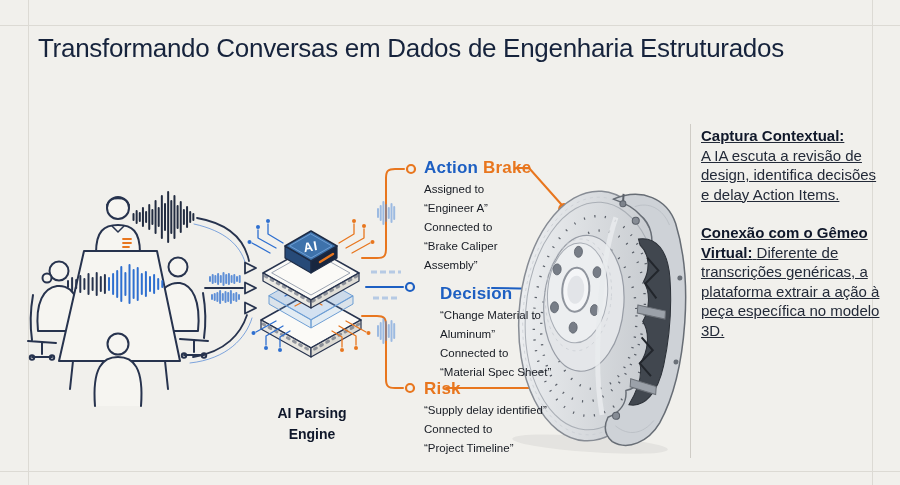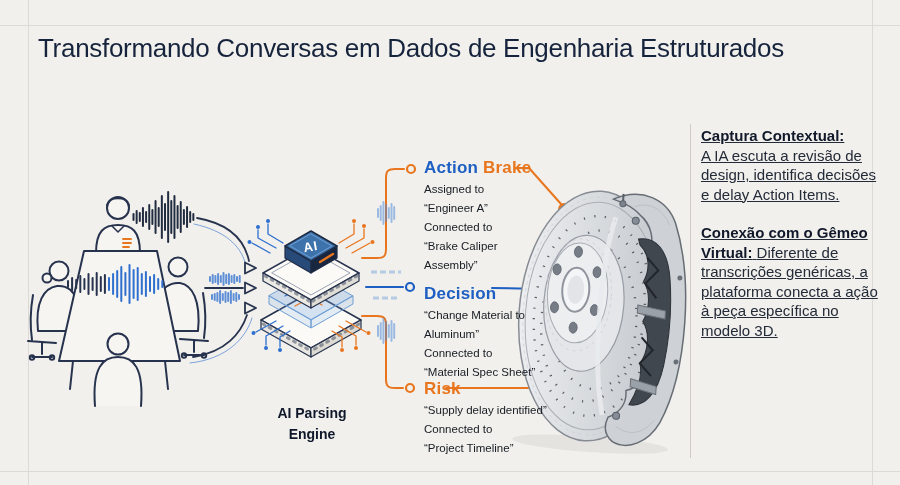--- a/index.html
+++ b/index.html
@@ -310,36 +310,36 @@
 
   <div class="abs out" style="left:424px;top:158px">
     <div class="out-label"><span class="c-blue">Action</span> <span class="c-orange">Brake</span></div>
     <div class="out-detail">Assigned to
 “Engineer A”
 Connected to
 “Brake Caliper
 Assembly”</div>
   </div>
 
-  <div class="abs out" style="left:424px;top:277px">
+  <div class="abs out" style="left:440px;top:277px">
     <div class="out-label c-blue">Decision</div>
     <div class="out-detail" style="width:126px">“Change Material to
 Aluminum”
 Connected to
 “Material Spec Sheet”</div>
   </div>
 
   <div class="abs out" style="left:424px;top:379px">
     <div class="out-label c-orange">Risk</div>
     <div class="out-detail" style="width:145px">“Supply delay identified”
 Connected to
 “Project Timeline”</div>
   </div>
 
   <div class="abs engine-label">AI Parsing
 Engine</div>
 
   <div class="abs sidebar">
     <p><b class="block">Captura Contextual:</b><span>A IA escuta a revisão de design, identifica decisões e delay Action Items.</span></p>
-    <p><b>Conexão com o Gêmeo Virtual:</b> <span>Diferente de transcrições genéricas, a plataforma conecta a ação à peça específica no modelo 3D.</span></p>
+    <p><b>Conexão com o Gêmeo Virtual:</b> <span>Diferente de transcrições genéricas, a plataforma extrair a ação à peça específica no modelo 3D.</span></p>
   </div>
 
 </div>
 
 </body></html>

